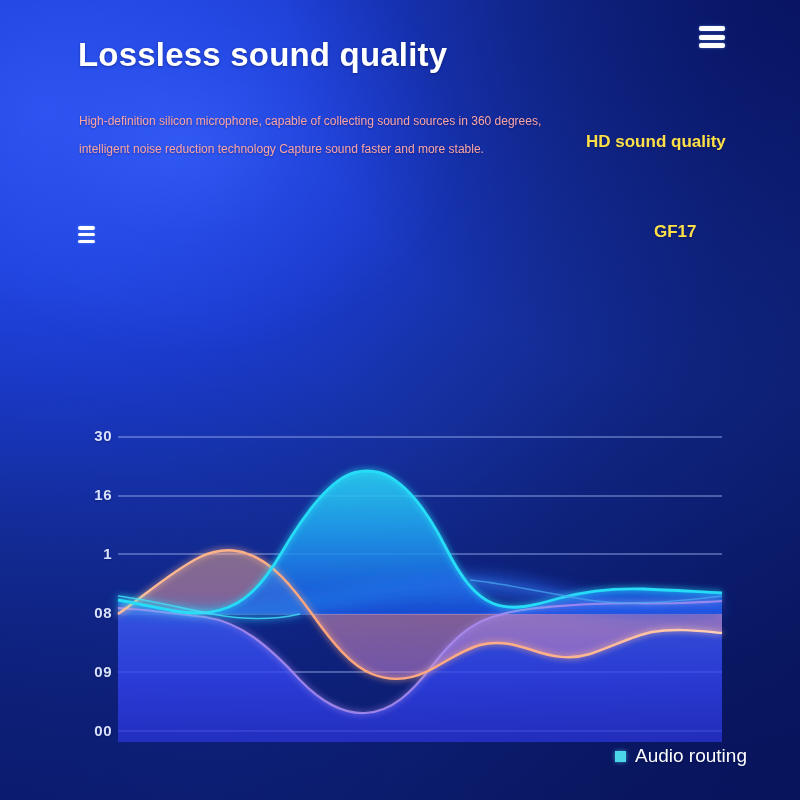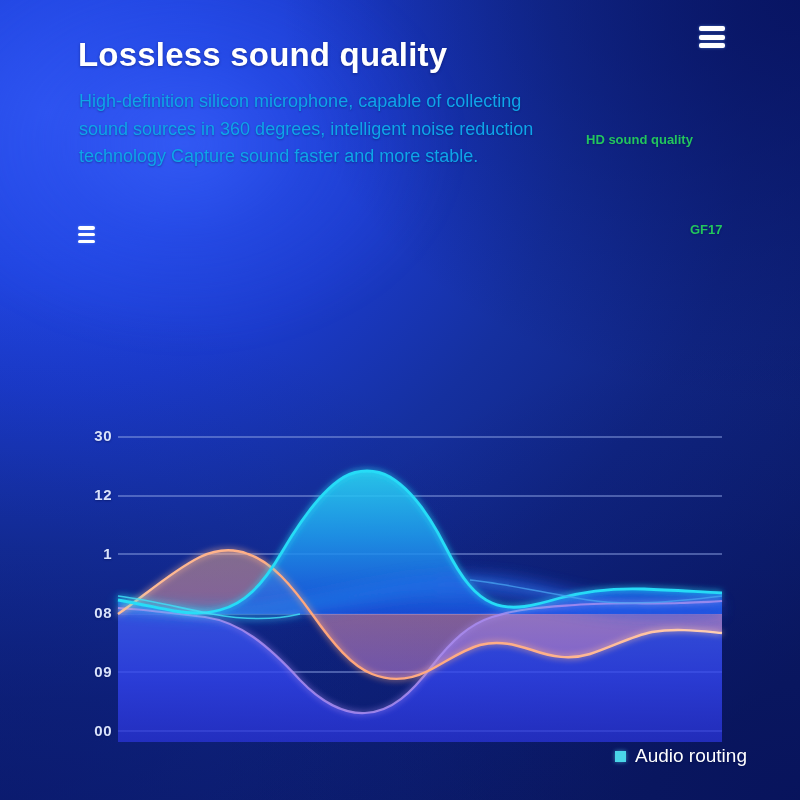--- a/index.html
+++ b/index.html
@@ -47,37 +47,37 @@
     font-size: 33px;
     font-weight: bold;
     color: #ffffff;
     letter-spacing: 0.2px;
     text-shadow: 0 1px 3px rgba(4,14,70,0.45);
     white-space: nowrap;
   }
   .body-copy {
     position: absolute;
     left: 79px;
-    top: 88px;
+    top: 108px;
     width: 475px;
-    font-size: 18px;
+    font-size: 12px;
     line-height: 27.5px;
-    color: #0ea5e9;
+    color: #fca5a5;
     text-shadow: 0 1px 2px rgba(4,14,70,0.40);
   }
   .kicker {
     position: absolute;
-    font-size: 13px;
+    font-size: 17px;
     font-weight: bold;
-    color: #22c55e;
+    color: #fde047;
     white-space: nowrap;
     text-shadow: 0 1px 2px rgba(4,14,70,0.40);
   }
   .kicker-hd { left: 586px; top: 132px; }
-  .kicker-model { left: 690px; top: 222px; }
+  .kicker-model { left: 654px; top: 222px; }
   
   .burger {
     position: absolute;
     display: flex;
     flex-direction: column;
     justify-content: space-between;
   }
   .burger span {
     display: block;
     width: 100%;
@@ -291,21 +291,21 @@
              C672,590 700,592 722,593"></path>
 
     <path fill="none" stroke="#3fe0f7" stroke-width="1.6" opacity="0.85" filter="url(#softGlow)" d="M118,596 C150,600 180,608 212,614
              C244,620 274,620 300,614"></path>
 
     <path fill="none" stroke="#4aa8f5" stroke-width="1.5" opacity="0.75" filter="url(#softGlow)" d="M470,580 C510,584 548,594 588,600
              C628,606 672,602 722,596"></path>
   </svg>
 
   <div class="ytick" style="left:72px; top:427px;">30</div>
-  <div class="ytick" style="left:72px; top:486px;">12</div>
+  <div class="ytick" style="left:72px; top:486px;">16</div>
   <div class="ytick" style="left:72px; top:545px;">1</div>
   <div class="ytick" style="left:72px; top:604px;">08</div>
   <div class="ytick" style="left:72px; top:663px;">09</div>
   <div class="ytick" style="left:72px; top:722px;">00</div>
 
   <div class="legend">
     <div class="legend-swatch"></div>
     <div class="legend-label">Audio routing</div>
   </div>
 

